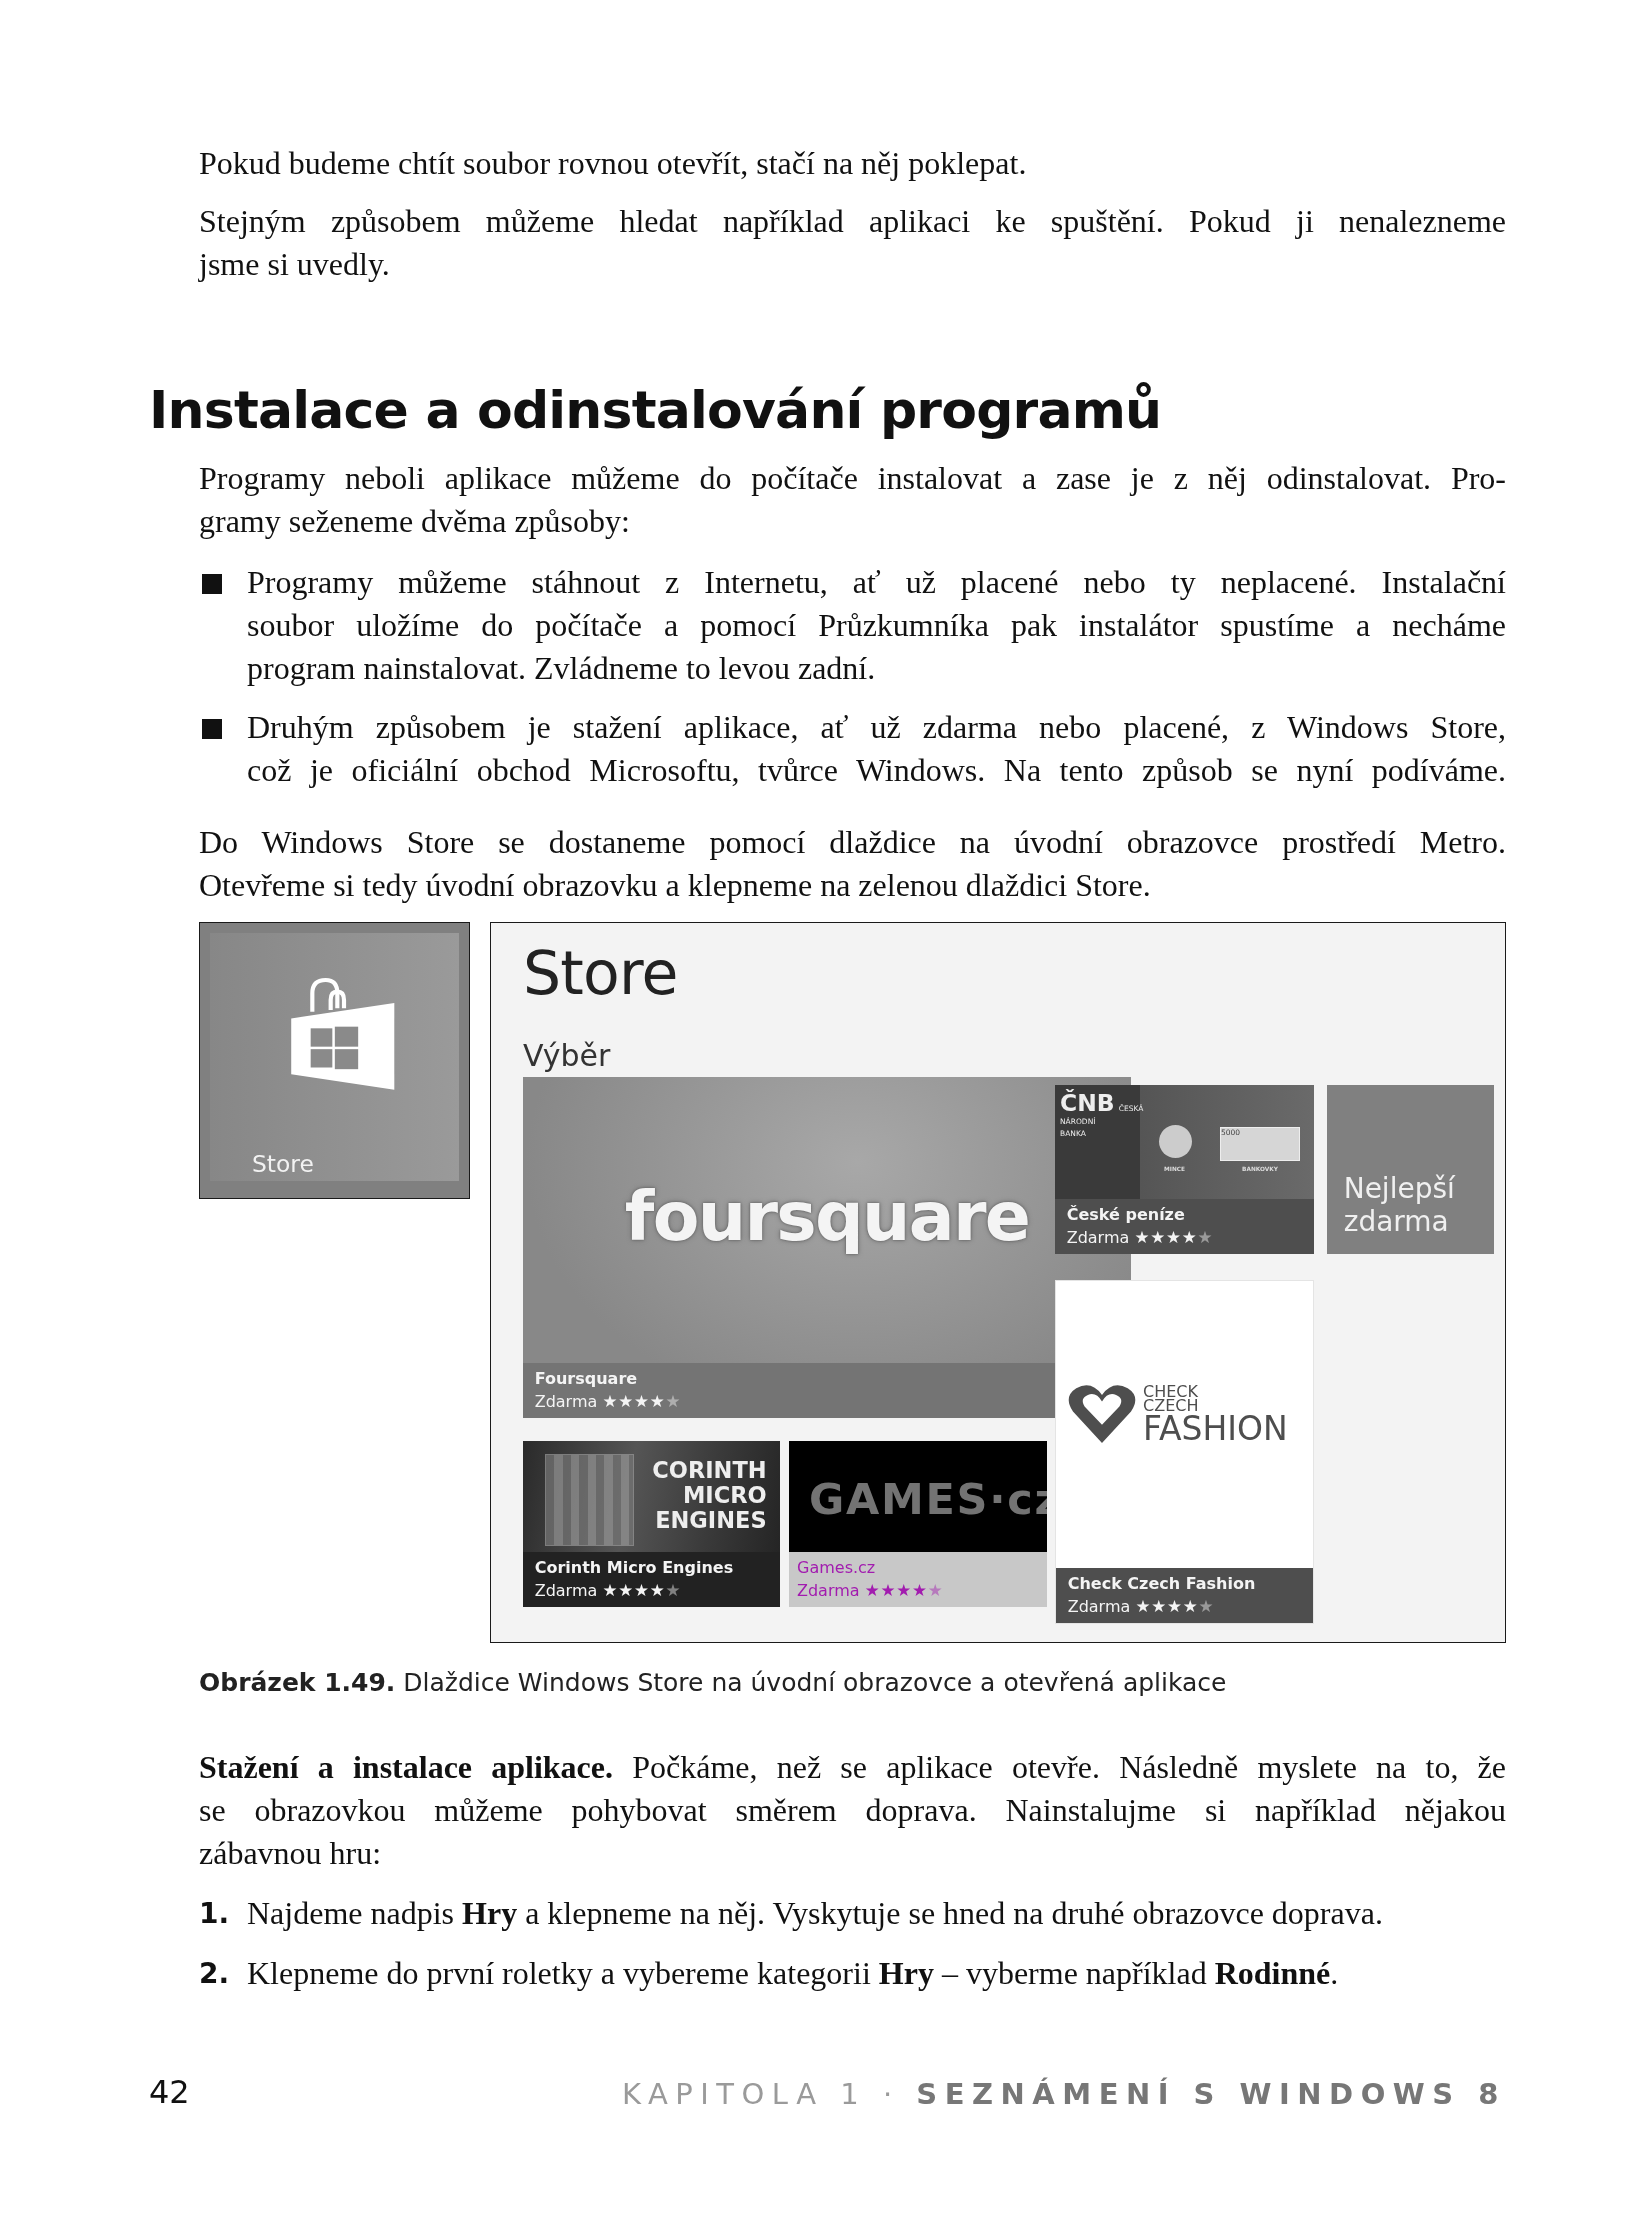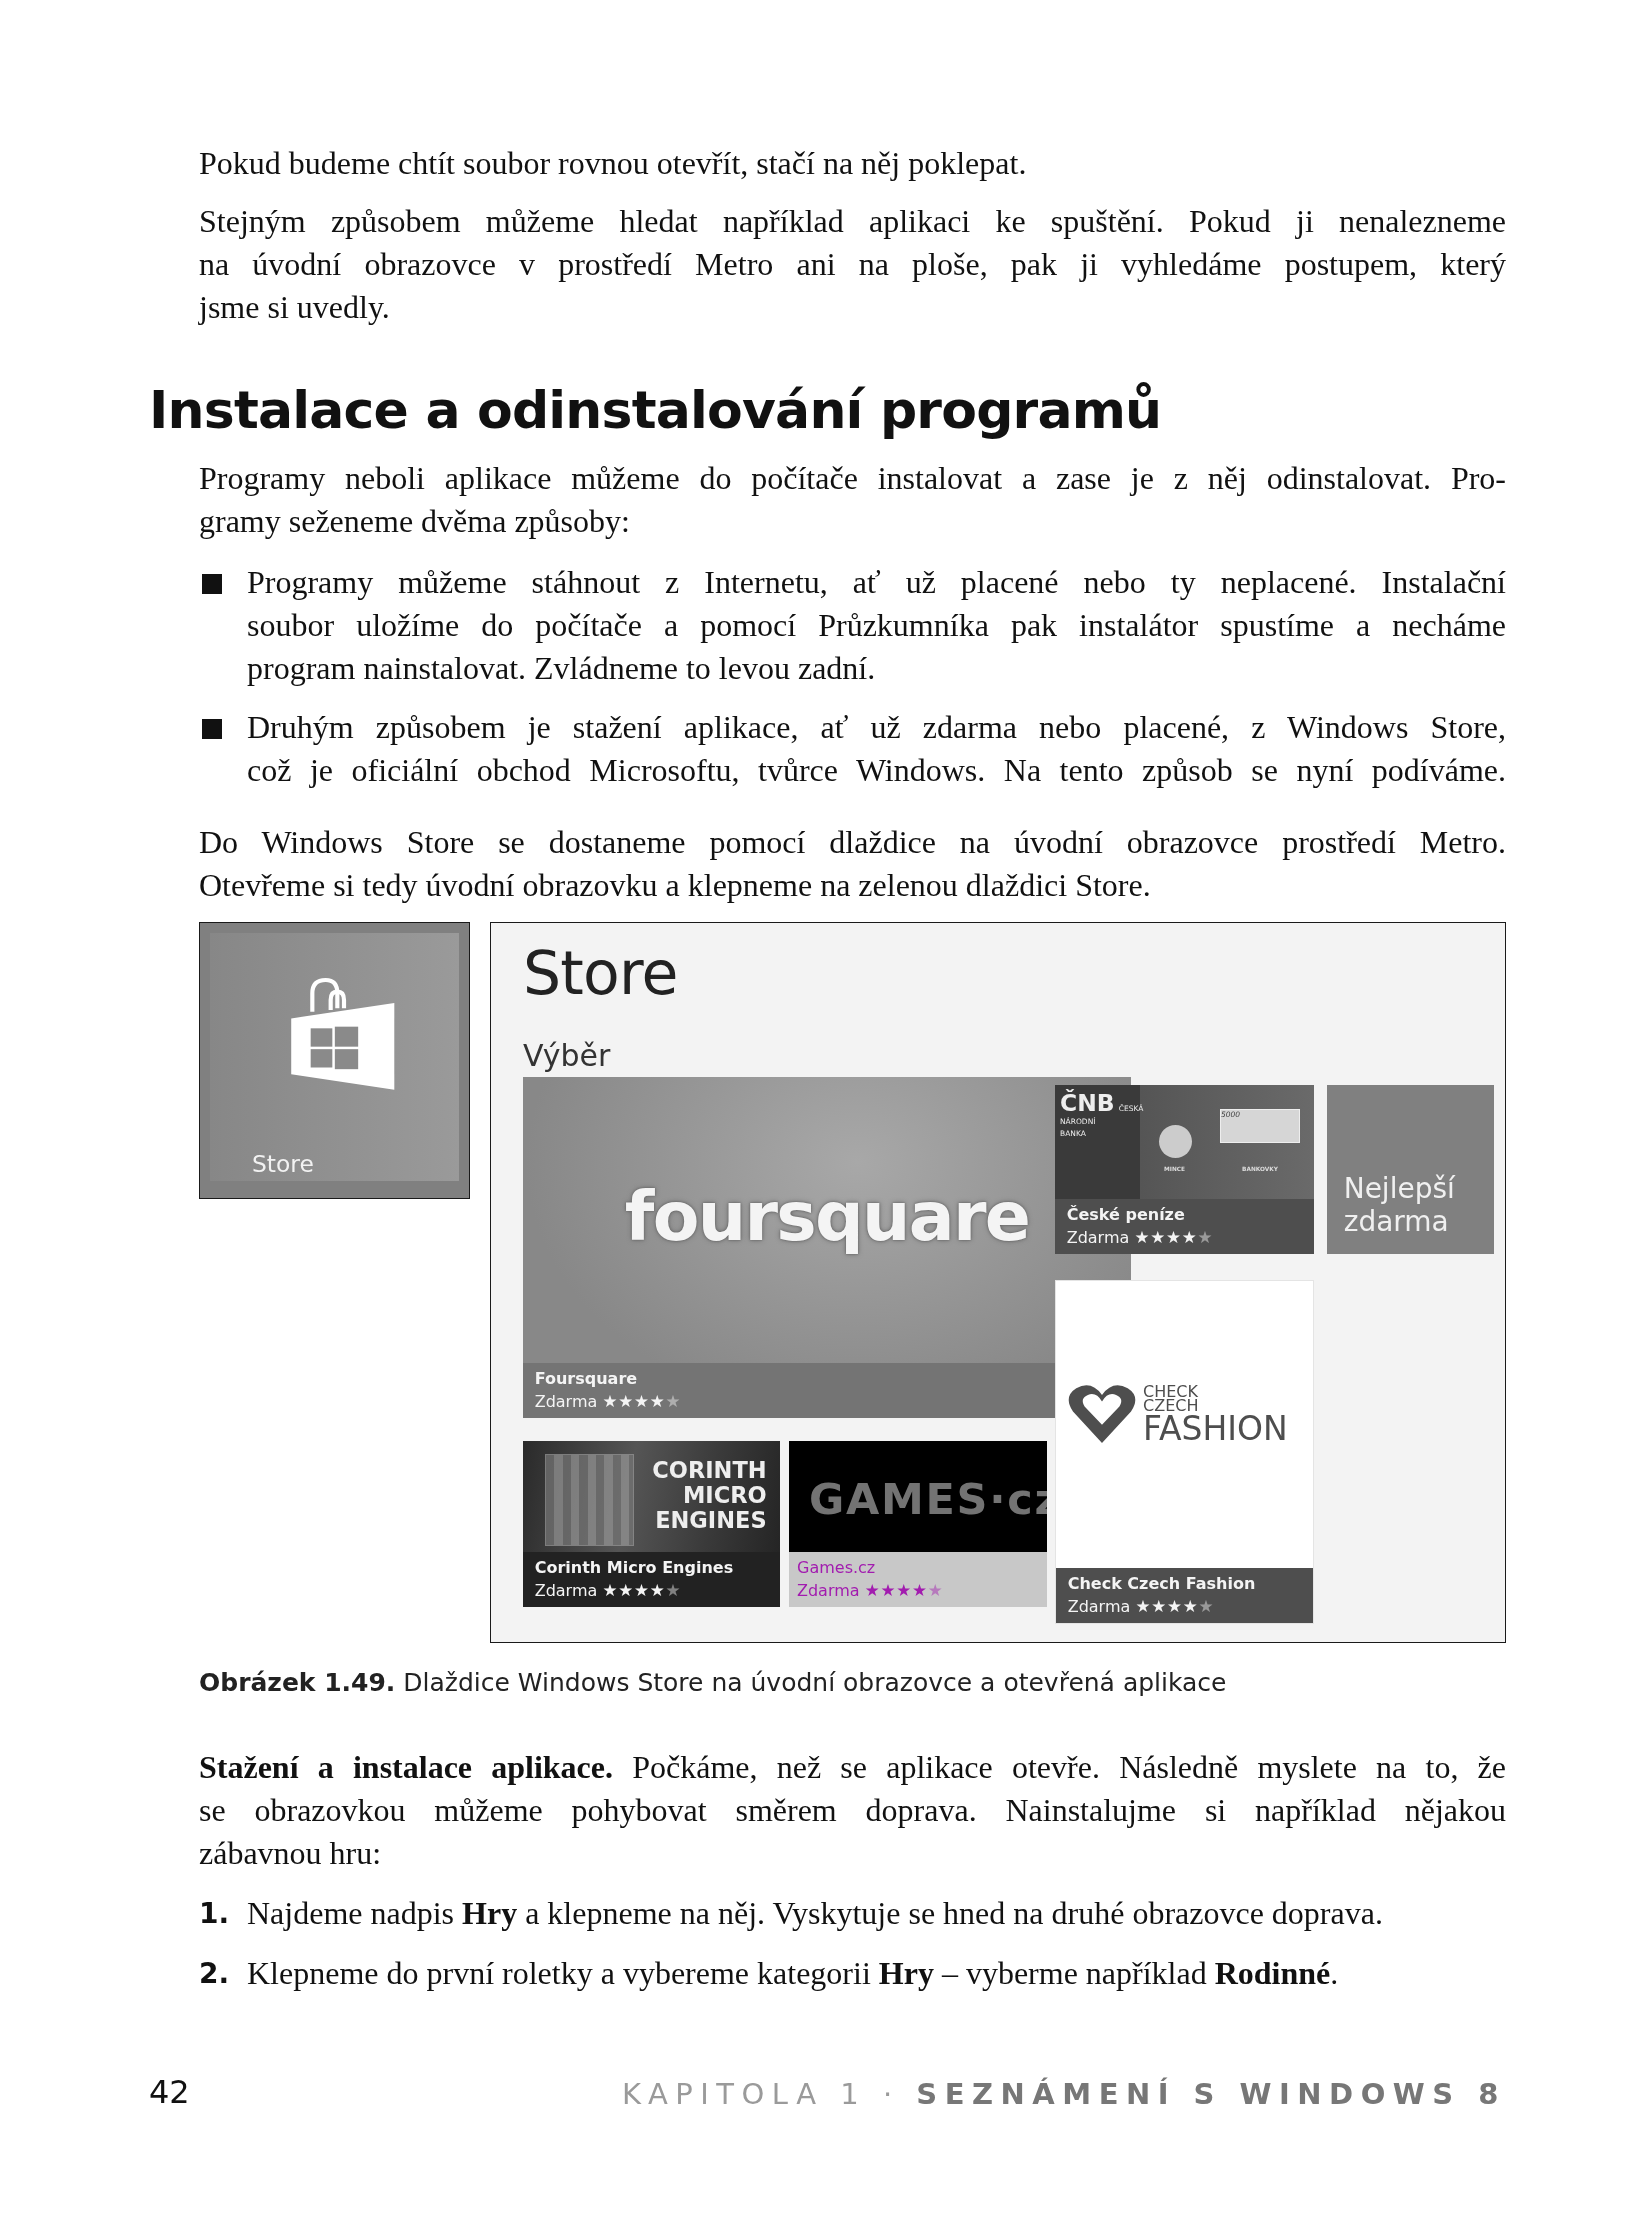--- a/index.html
+++ b/index.html
@@ -43,21 +43,20 @@
 </style>
 </head>
 <body>
 
 <div class="p serif" style="top:142px;">
   <span class="line end">Pokud budeme chtít soubor rovnou otevřít, stačí na něj poklepat.</span>
 </div>
 
 <div class="p serif" style="top:200px;">
   <span class="line">Stejným způsobem můžeme hledat například aplikaci ke spuštění. Pokud ji nenalezneme</span>
-  <span class="line">na úvodní obrazovce v prostředí Metro ani na ploše, pak ji vyhledáme postupem, který</span>
   <span class="line end">jsme si uvedly.</span>
 </div>
 
 <h1 class="sans">Instalace a odinstalování programů</h1>
 
 <div class="p serif" style="top:457px;">
   <span class="line">Programy neboli aplikace můžeme do počítače instalovat a zase je z něj odinstalovat. Pro-</span>
   <span class="line end">gramy seženeme dvěma způsoby:</span>
 </div>
 
@@ -112,21 +111,21 @@
   </div>
 
   <div class="tile" style="left:564px;top:162px;width:259px;height:169px;background:linear-gradient(90deg,#3a3a3a 0,#3a3a3a 33%,#555 33%,#6a6a6a 100%);">
     <div style="position:absolute;left:5px;top:6.7px;color:#eee;line-height:10px;">
       <span style="font-size:23.4px;font-weight:bold;line-height:23.4px;">ČNB</span>
       <span style="font-size:7.5px;">ČESKÁ</span><br>
       <span style="font-size:7.5px;">NÁRODNÍ</span><br>
       <span style="font-size:7.5px;">BANKA</span>
     </div>
     <div style="position:absolute;left:104px;top:40px;width:33px;height:33px;border-radius:50%;background:#ccc;"></div>
-    <div style="position:absolute;left:165px;top:24px;width:78px;height:32px;background:#d6d6d6;border:1.7px solid #eee;font-size:7.5px;color:#444;font-style:italic;"><span>5000</span></div>
+    <div style="position:absolute;left:165px;top:42px;width:78px;height:32px;background:#d6d6d6;border:1.7px solid #eee;font-size:7.5px;color:#444;"><span>5000</span></div>
     <div style="position:absolute;left:109px;top:81px;font-size:5.8px;color:#ddd;font-weight:bold;">MINCE</div>
     <div style="position:absolute;left:187px;top:81px;font-size:5.8px;color:#ddd;font-weight:bold;">BANKOVKY</div>
     <div class="strip" style="background:#4e4e4e;color:#f4f4f4;">
       <span class="tname">České peníze</span>
       <span class="tprice"><span>Zdarma</span> <span class="stars"><span>★★★★</span><span class="dim">★</span></span></span>
     </div>
   </div>
 
   <div class="tile" style="left:836px;top:162px;width:167px;height:169px;background:#808080;color:#f0f0f0;">
     <div style="position:absolute;left:16.7px;top:87px;font-size:28px;line-height:33px;">

